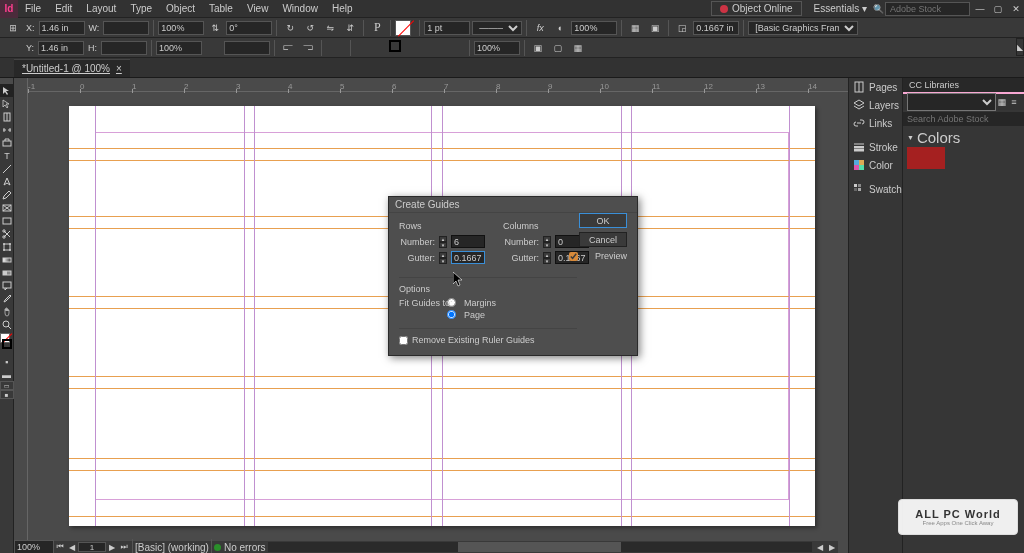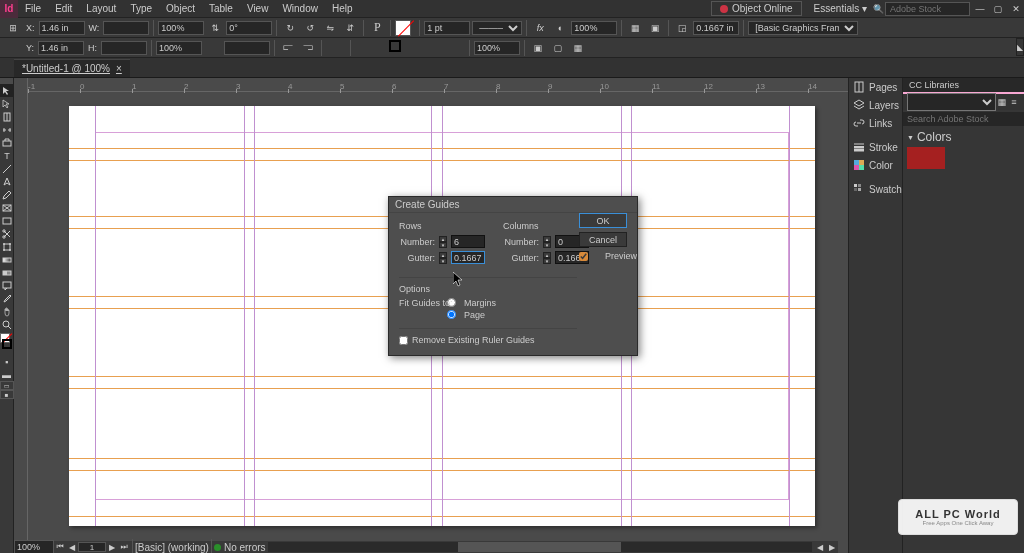--- a/index.html
+++ b/index.html
@@ -57,40 +57,40 @@
 .panel-strip { width:54px; background:#363636; border-left:1px solid #222; }
 .panel-item { height:18px; display:flex; align-items:center; gap:4px; padding:0 4px; cursor:pointer; }
 .panel-icon { width:12px; height:12px; display:flex; align-items:center; justify-content:center; font-size:9px; }
 .panel-item svg { display:block; }
 .right-panels { width:122px; background:#363636; border-left:1px solid #222; display:flex; flex-direction:column; }
 .panel-tab { height:16px; background:#282828; display:flex; align-items:center; padding:0 6px; font-size:9px; border-bottom:2px solid #f9a8d4; }
 .lib-row { height:16px; background:#333; display:flex; align-items:center; padding:0 4px; font-size:9px; }
 .lib-select { flex:1; background:#262626; height:13px; color:#ccc; font-size:9px; padding:8px 2px; }
 .lib-search { width:100%; height:14px; background:#262626; border:none; color:#888; padding:0 4px; font-size:9px; margin:2px 0; }
 .panel-section { padding:2px 4px; }
-.panel-header { height:14px; display:flex; align-items:center; gap:3px; font-size:12px; cursor:pointer; }
+.panel-header { height:14px; display:flex; align-items:center; gap:3px; font-size:15px; cursor:pointer; }
 .panel-header::before { content:"▼"; font-size:7px; }
 .color-swatch-big { width:38px; height:22px; background:#a52020; margin:3px 0; }
 .dialog-backdrop { position:absolute; left:0; top:0; right:0; bottom:0; pointer-events:none; }
 .dialog { position:absolute; left:388px; top:196px; width:250px; background:#4e4e4e; border:1px solid #2a2a2a; box-shadow:2px 2px 8px rgba(0,0,0,0.5); pointer-events:auto; }
 .dialog-title { height:16px; background:#4e4e4e; padding:2px 6px; color:#ccc; font-size:10px; border-bottom:1px solid #444; }
 .dialog-body { padding:8px 10px 10px 10px; position:relative; }
 .dlg-row { display:flex; gap:18px; }
 .dlg-col { flex:1; }
 .dlg-group-title { color:#ccc; font-size:9px; margin-bottom:4px; }
 .dlg-field { display:flex; align-items:center; margin-bottom:3px; gap:4px; }
 .dlg-field label { width:36px; text-align:right; font-size:9px; color:#ccc; }
 .dlg-stepper { display:flex; flex-direction:column; }
 .dlg-stepper div { width:8px; height:6px; background:#3a3a3a; border:1px solid #222; font-size:5px; display:flex; align-items:center; justify-content:center; cursor:pointer; }
 .dlg-input { width:34px; height:13px; background:#262626; border:1px solid #111; color:#ccc; font-size:9px; padding:0 2px; }
 .dlg-input.hl { border:1px solid #3a8fd8; }
 .dlg-btn-col { position:absolute; right:10px; top:0; display:flex; flex-direction:column; gap:4px; width:48px; }
 .dlg-btn { height:15px; background:#3a3a3a; border:1px solid #222; color:#ccc; font-size:9px; display:flex; align-items:center; justify-content:center; cursor:pointer; }
 .dlg-btn.primary { border:1px solid #3a8fd8; }
-.dlg-check { display:flex; align-items:center; gap:17px; font-size:9px; }
+.dlg-check { display:flex; align-items:center; gap:17px; font-size:9px;justify-content:flex-end; }
 .dlg-check input { width:9px; height:9px; accent-color:#d88a3a; }
 .dlg-options { margin-top:10px; padding:6px 0; border:1px solid #444; border-left:none; border-right:none; }
 .dlg-options-title { font-size:9px; color:#ccc; margin-bottom:4px; }
 .dlg-radio-row { display:flex; align-items:flex-start; gap:8px; font-size:9px; margin-left:48px; margin-bottom:2px; }
 .dlg-radio-row input { width:9px; height:9px; }
 .dlg-fit-label { position:absolute; font-size:9px; }
 .dlg-remove { display:flex; align-items:center; gap:4px; margin-top:6px; font-size:9px; }
 .dlg-remove input { width:9px; height:9px; }
 .cursor-arrow { position:absolute; left:453px; top:272px; pointer-events:none; z-index:100; }
 .watermark { position:absolute; right:6px; bottom:18px; width:120px; height:36px; background:rgba(255,255,255,0.92); border-radius:4px; display:flex; flex-direction:column; align-items:center; justify-content:center; border:1px solid #ddd; }

